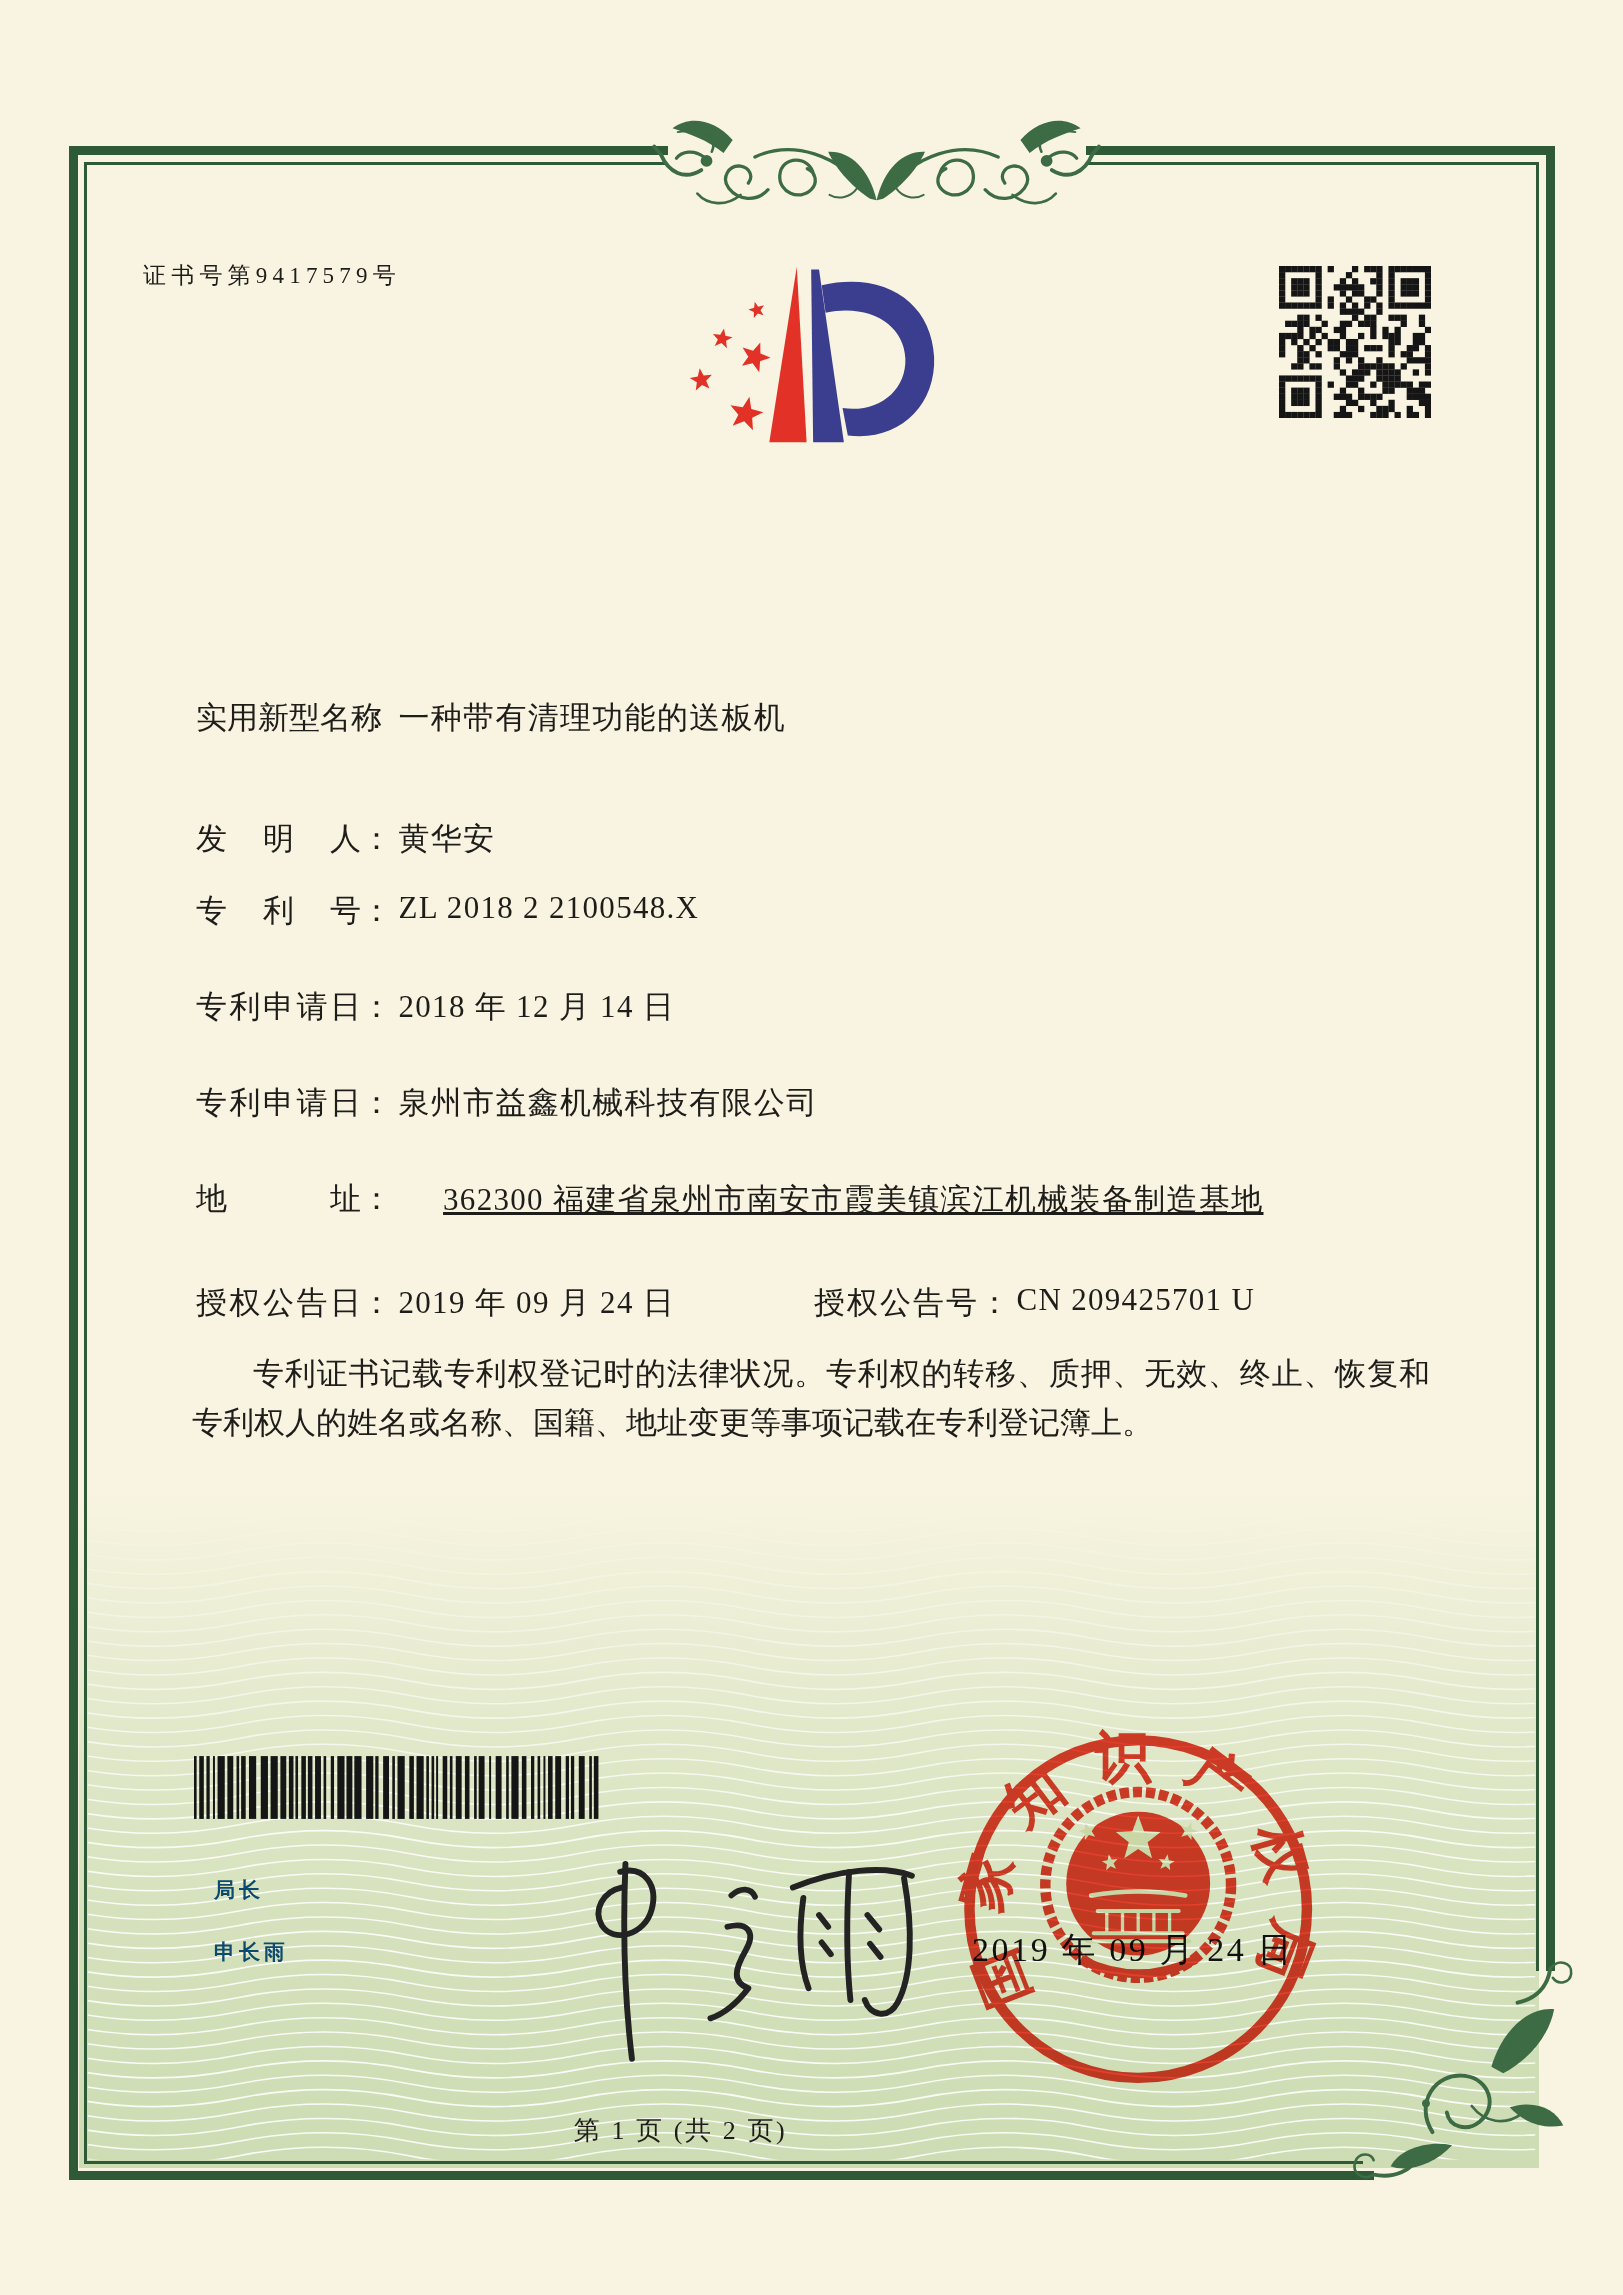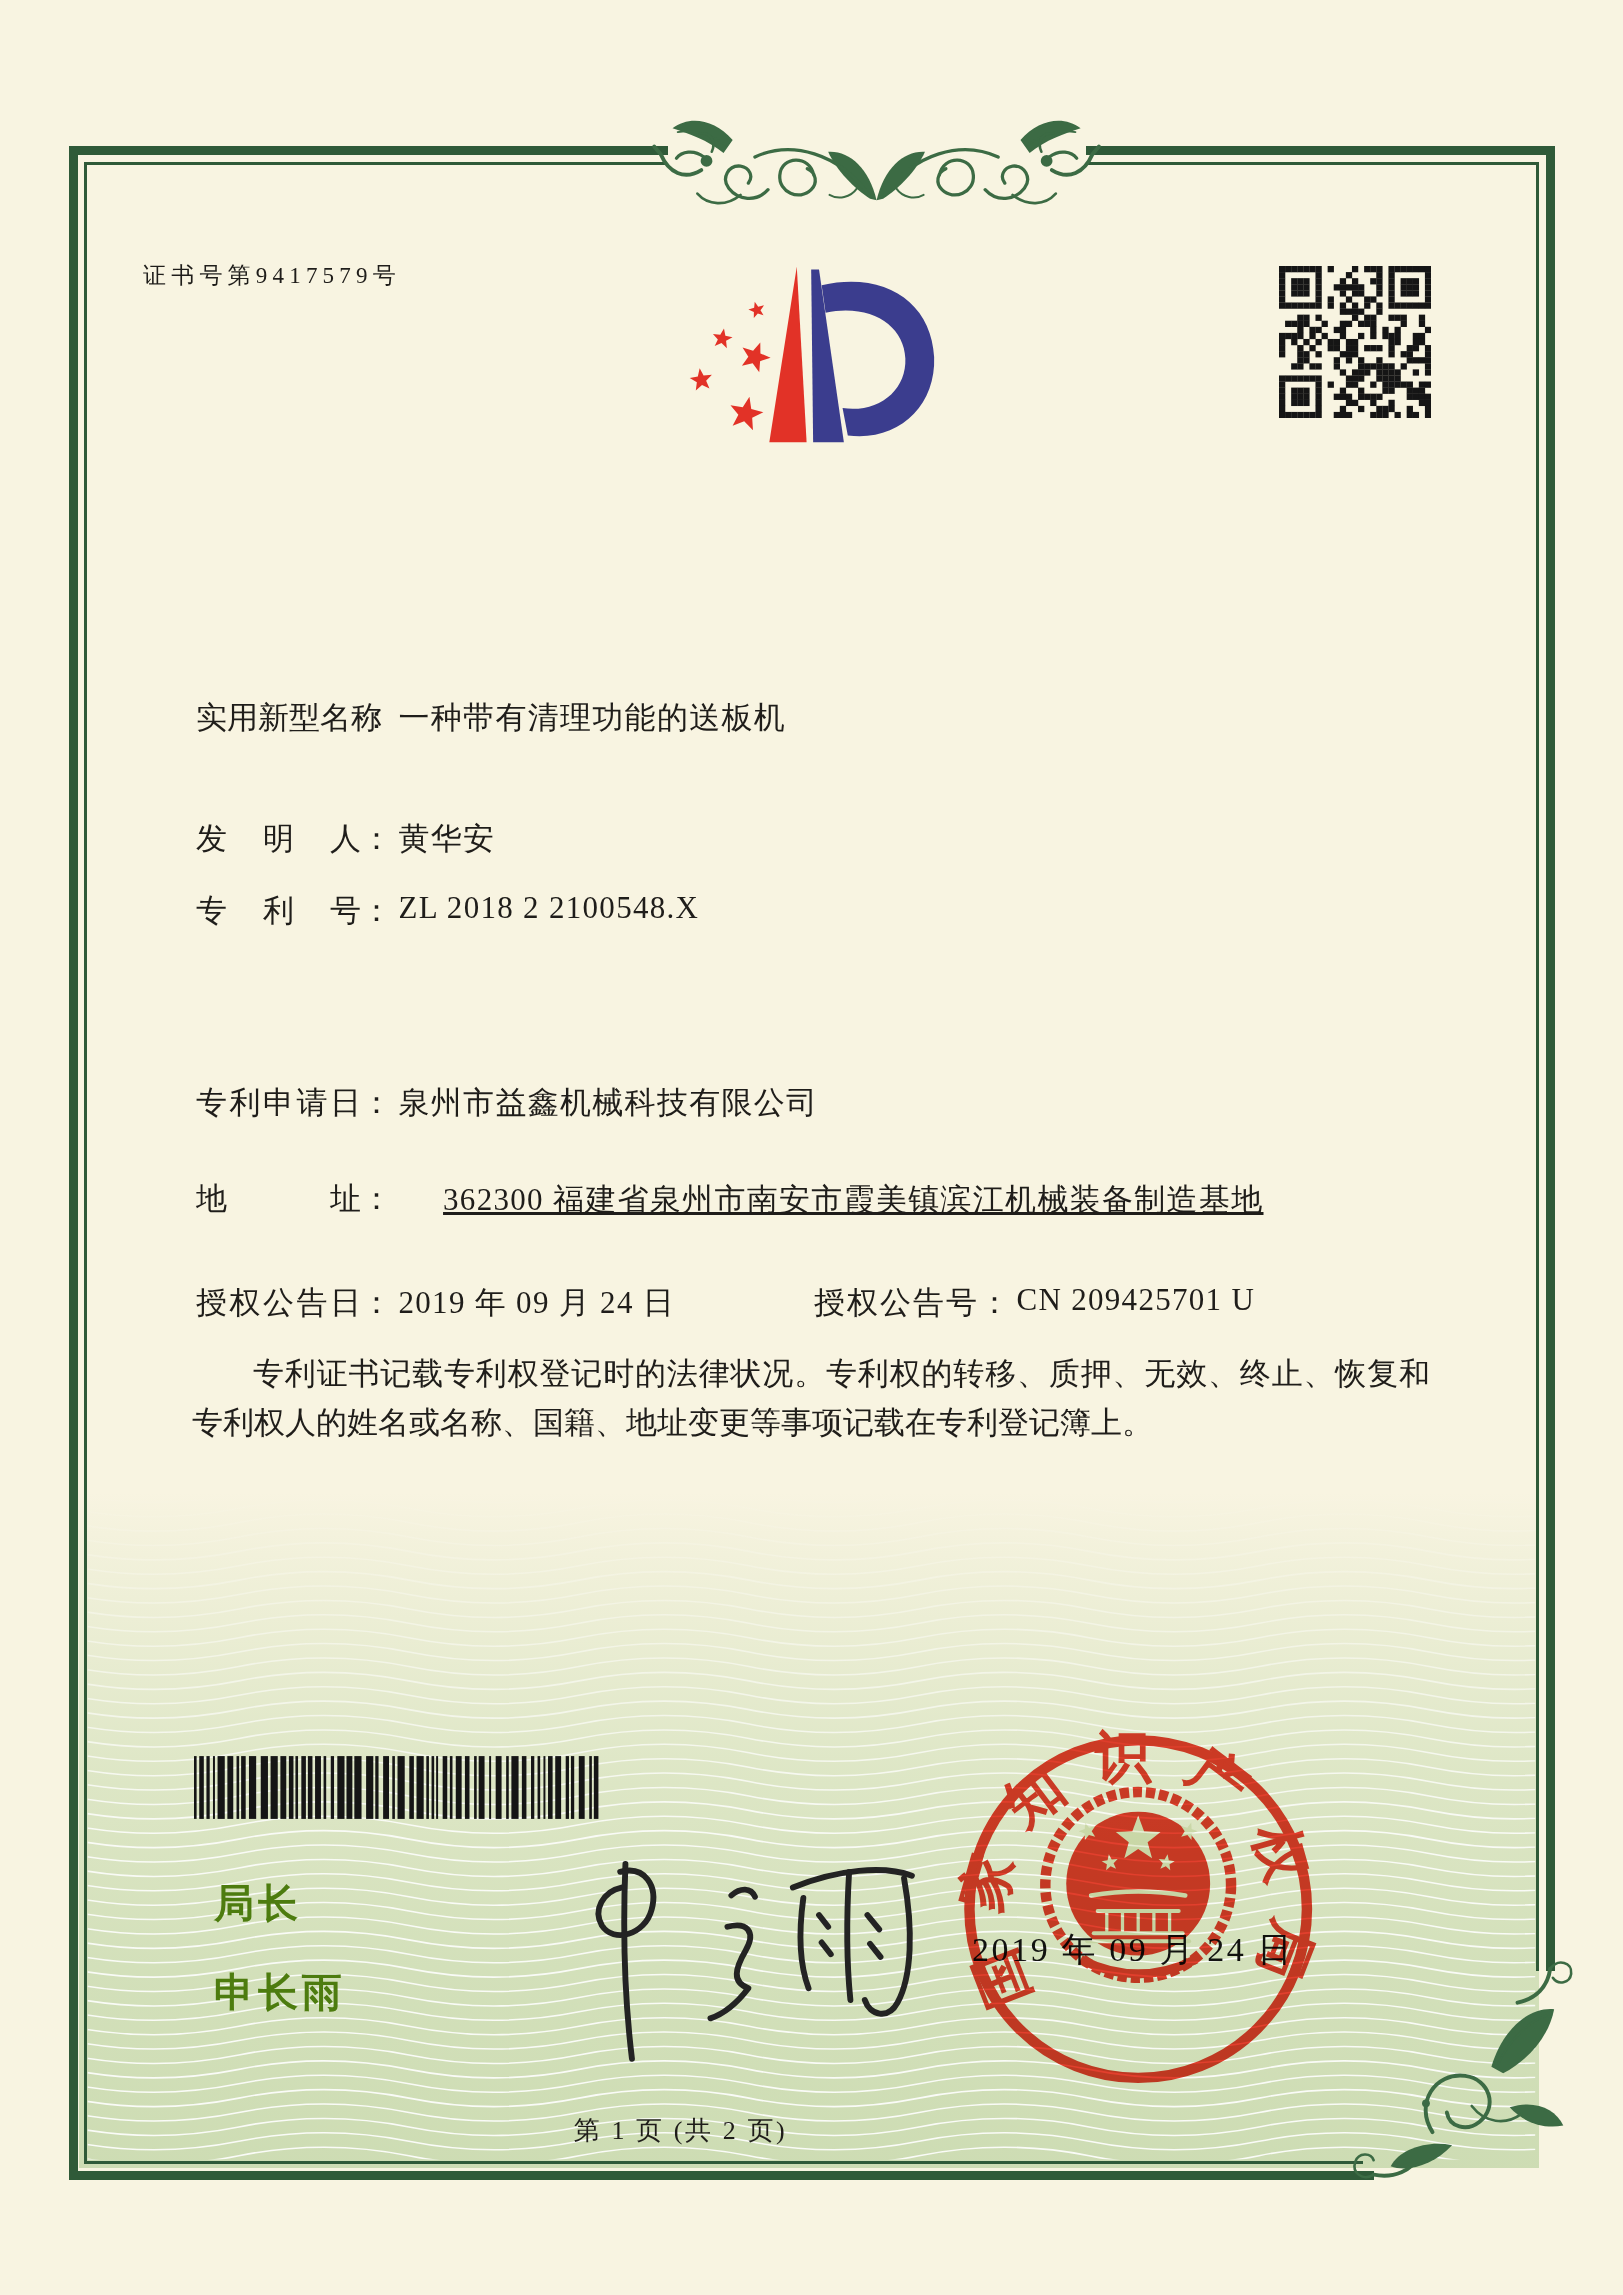--- a/index.html
+++ b/index.html
@@ -19,21 +19,21 @@
   .frow{position:absolute;left:196px;font-size:31px;white-space:nowrap;}
   .flabel{display:inline-block;width:165px;text-align:justify;text-align-last:justify;vertical-align:top;}
   .fcolon{display:inline-block;vertical-align:top;}
   .fvalue{display:inline-block;margin-left:6.5px;vertical-align:top;letter-spacing:1.3px;text-align:right;}
   .fvalue.wrap{width:865px;white-space:normal;line-height:44px;letter-spacing:1.3px;text-decoration:underline;}
   .pair2{position:absolute;left:618px;top:0;}
   .plabel2{letter-spacing:2px;}
   .paras{left:192px;top:1349px;width:1238px;font-size:31px;line-height:49px;text-align:justify;}
   .paras p{margin:0;text-indent:61px;}
   .director{left:214px;top:1876px;font-family:"Liberation Sans","DejaVu Sans",sans-serif;
-            font-weight:700;font-size:40px;letter-spacing:3.9px;color:#4d7c0f;}
+            font-weight:700;font-size:21px;letter-spacing:3.9px;color:#0c4a6e;}
   .director .nm{margin-top:34px;}
   .sealdate{left:972px;top:1927px;font-size:34px;letter-spacing:2.6px;color:#141414;
             mix-blend-mode:multiply;white-space:nowrap;}
   .pageinfo{left:419px;top:2113px;width:523px;text-align:center;font-size:26px;letter-spacing:2.6px;}
   .backnote{left:411px;top:2206px;width:523px;text-align:center;font-size:30px;letter-spacing:3.9px;}
 </style>
 </head>
 <body>
 
 <div class="page">
@@ -572,20 +572,23 @@
 
   <div class="frow" style="top:697px">
     <span class="flabel">实用新型名称</span><span class="fcolon">：</span><span class="fvalue">一种带有清理功能的送板机</span>
   </div>
   <div class="frow" style="top:818px">
     <span class="flabel">发明人</span><span class="fcolon">：</span><span class="fvalue">黄华安</span>
   </div>
   <div class="frow" style="top:890px">
     <span class="flabel">专利号</span><span class="fcolon">：</span><span class="fvalue">ZL 2018 2 2100548.X</span>
   </div>
+  <div class="frow" style="top:986px">
+    <span class="flabel">专利申请日</span><span class="fcolon">：</span><span class="fvalue">2018 年 12 月 14 日</span>
+  </div>
   <div class="frow" style="top:1082px">
     <span class="flabel">专利申请日</span><span class="fcolon">：</span><span class="fvalue">泉州市益鑫机械科技有限公司</span>
   </div>
   <div class="frow" style="top:1178px">
     <span class="flabel">地址</span><span class="fcolon">：</span><span class="fvalue wrap">362300 福建省泉州市南安市霞美镇滨江机械装备制造基地</span>
   </div>
   <div class="frow" style="top:1282px">
     <span class="flabel">授权公告日</span><span class="fcolon">：</span><span class="fvalue">2019 年 09 月 24 日</span>
     <span class="pair2">
       <span class="plabel2">授权公告号</span><span>：</span><span class="fvalue">CN 209425701 U</span>

